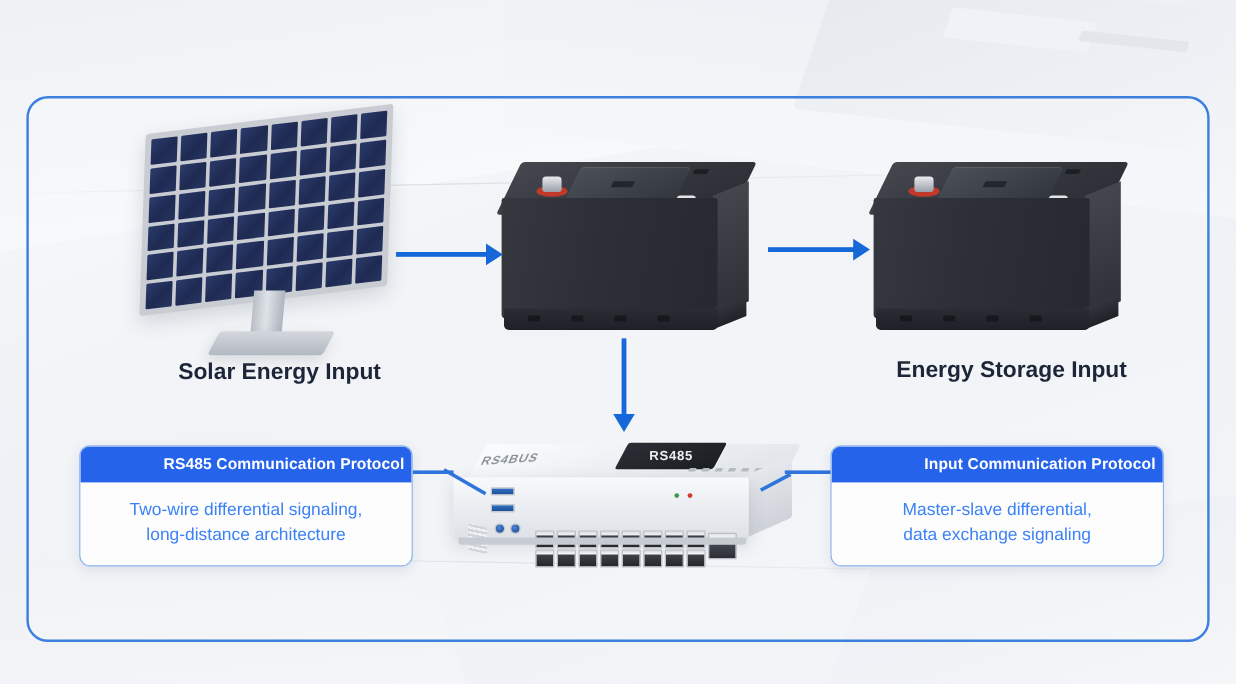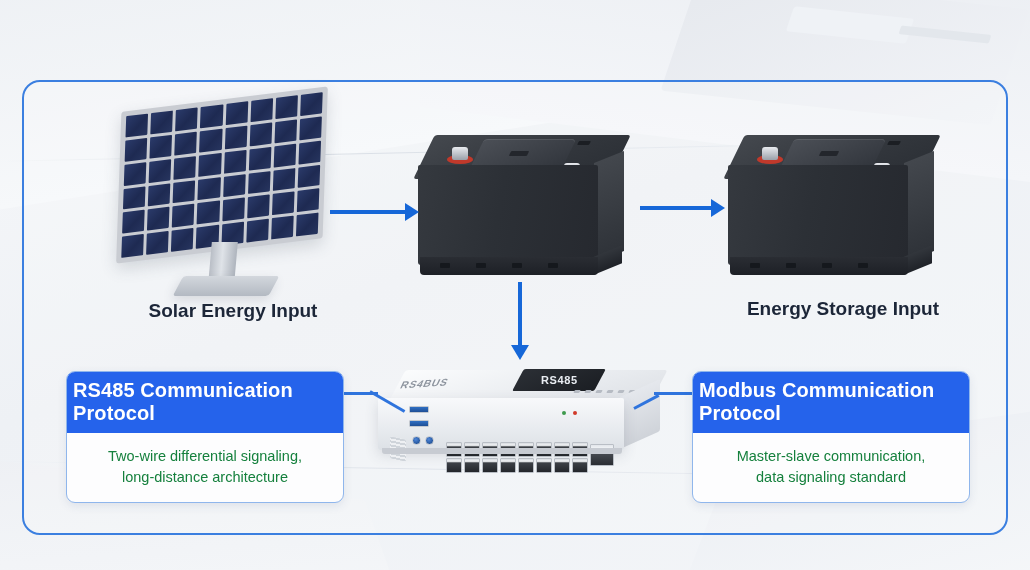--- a/index.html
+++ b/index.html
@@ -341,30 +341,30 @@
     border-radius: 9px;
     overflow: hidden;
     box-shadow: 0 3px 10px rgba(45,70,120,.10);
   }
   #card-left  { left: 66px;  top: 371px; }
   #card-right { left: 692px; top: 371px; }
 
   .card-head {
     background: #2563eb;
     color: #ffffff;
-    font-size: 20px;
+    font-size: 13px;
     font-weight: bold;
-    text-align: left;
+    text-align: right;
     padding: 7px 6px 8px;
     letter-spacing: .1px;
   }
   .card-body {
     padding: 13px 10px 15px;
     text-align: center;
-    color: #15803d;
+    color: #3b82f6;
     font-size: 14.5px;
     line-height: 1.42;
   }
   .card-body div { white-space: nowrap; }
 
   
   .conn { position: absolute; background: #2f74dd; }
   #conn-left-h  { left: 344px; top: 392px; width: 34px; height: 3px; }
   #conn-left-d  { left: 370px; top: 390px; width: 40px; height: 3px; transform: rotate(30deg); transform-origin: left center; }
   #conn-right-h { left: 654px; top: 392px; width: 40px; height: 3px; }
@@ -561,20 +561,20 @@
 
   <div class="card" id="card-left">
     <div class="card-head">RS485 Communication Protocol</div>
     <div class="card-body">
       <div>Two-wire differential signaling,</div>
       <div>long-distance architecture</div>
     </div>
   </div>
 
   <div class="card" id="card-right">
-    <div class="card-head">Modbus Communication Protocol</div>
+    <div class="card-head">Input Communication Protocol</div>
     <div class="card-body">
-      <div>Master-slave communication,</div>
-      <div>data signaling standard</div>
+      <div>Master-slave differential,</div>
+      <div>data exchange signaling</div>
     </div>
   </div>
 
 </div>
 
 </body></html>

